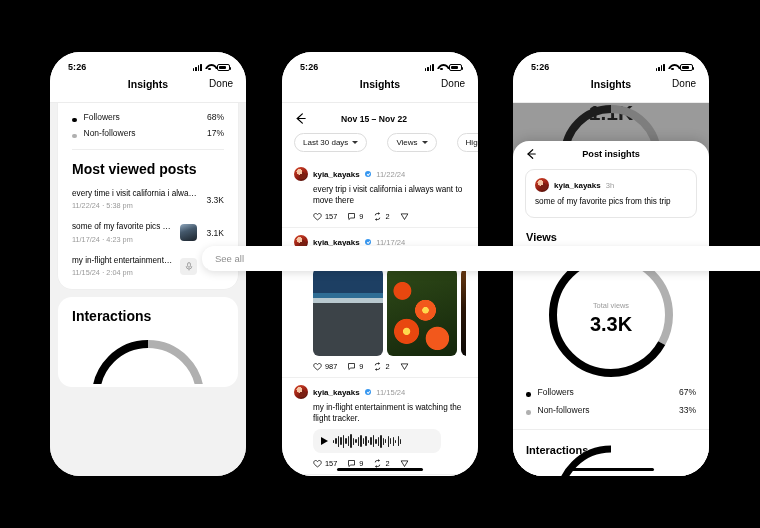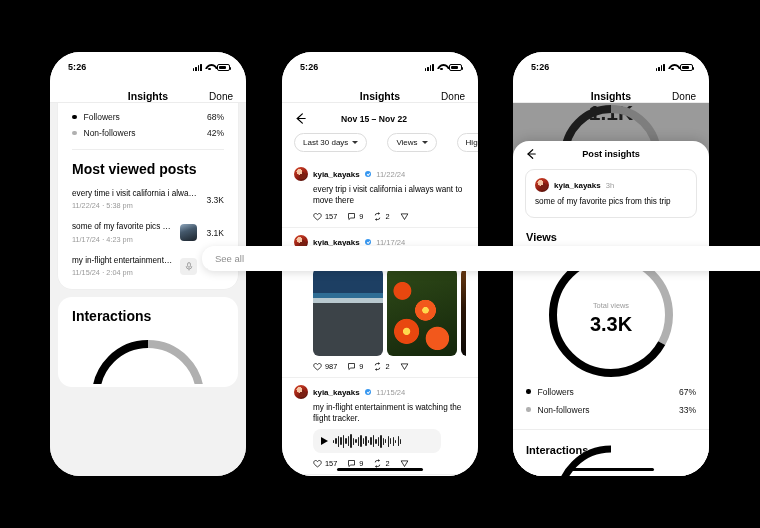--- a/index.html
+++ b/index.html
@@ -45,42 +45,42 @@
   .wifi::after{
     content:"";position:absolute;left:3.3px;top:4.6px;width:2.4px;height:2.4px;
     background:#000;border-radius:50%;
   }
   .batt{width:13px;height:7px;border:1px solid #000;border-radius:2px;position:relative;padding:1px;box-sizing:border-box;}
   .batt span{display:block;height:100%;width:82%;background:#000;border-radius:1px;}
   .batt::after{content:"";position:absolute;right:-2.4px;top:2px;width:1.4px;height:3px;background:#000;border-radius:0 1px 1px 0;}
 
   
   .navbar{
-    height:24px;display:flex;align-items:flex-end;justify-content:center;
+    height:24px;display:flex;align-items:flex-start;justify-content:center;
     position:relative;background:#fff;z-index:40;
     border-bottom:1px solid #ececec;
   }
   .nav-title{font-size:10.5px;font-weight:700;color:#000;}
   .nav-done{position:absolute;right:13px;font-size:10px;color:#000;font-weight:400;}
   .sect-title{font-size:14px;font-weight:700;color:#000;}
   .divider{height:1px;background:#ededed;}
 
   
   #phone-left .body{height:374px;background:#f2f2f2;position:relative;}
   .card{
     background:#fff;border-radius:14px;margin:0 8px 8px 8px;position:relative;
     box-shadow:0 0 0 .5px rgba(0,0,0,.03);
   }
   .card-top{border-radius:0 0 14px 14px;margin-top:0;}
   .donut-wrap{position:relative;display:flex;justify-content:center;}
   .legend-row{
     display:flex;align-items:center;justify-content:space-between;
     padding:3px 14px;font-size:8.5px;color:#111;
   }
-  .legend-left{display:flex;align-items:center;gap:7px;}
+  .legend-left{display:flex;align-items:flex-end;gap:7px;}
   .dot{width:4.5px;height:4.5px;border-radius:50%;display:inline-block;}
   .dot.black{background:#000;}
   .dot.gray{background:#b0b0b0;}
   .legend-pct{font-size:8.5px;color:#111;}
 
   .mvp-head{padding:11px 14px 7px;}
   .post-row{display:flex;align-items:center;gap:7px;padding:5px 14px 7px;}
   .post-txt{flex:1;min-width:0;}
   .post-title{
     font-size:8.2px;color:#000;white-space:nowrap;overflow:hidden;
@@ -245,21 +245,21 @@
             <i class="dot black"></i>
             <span>Followers</span>
           </span>
           <span class="legend-pct">68%</span>
         </div>
         <div class="legend-row">
           <span class="legend-left">
             <i class="dot gray"></i>
             <span>Non-followers</span>
           </span>
-          <span class="legend-pct">42%</span>
+          <span class="legend-pct">17%</span>
         </div>
 
         <div style="height:8px"></div>
         <div class="divider" style="margin:0 14px;"></div>
 
         <div class="mvp-head">
           <div class="sect-title">Most viewed posts</div>
         </div>
 
         <div class="post-row">

